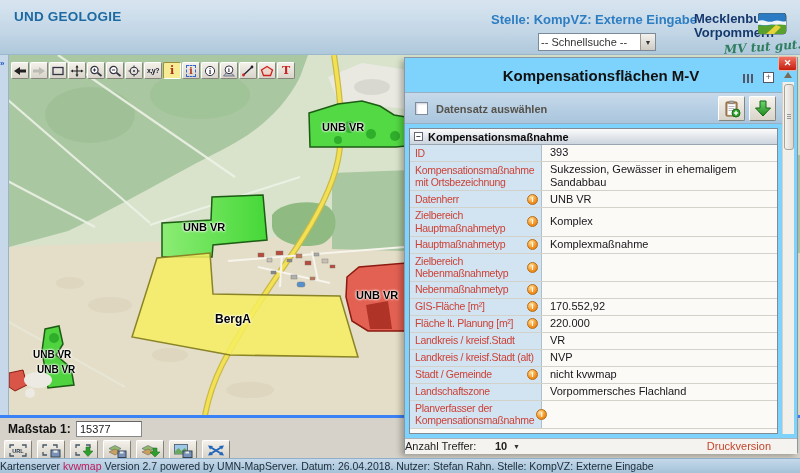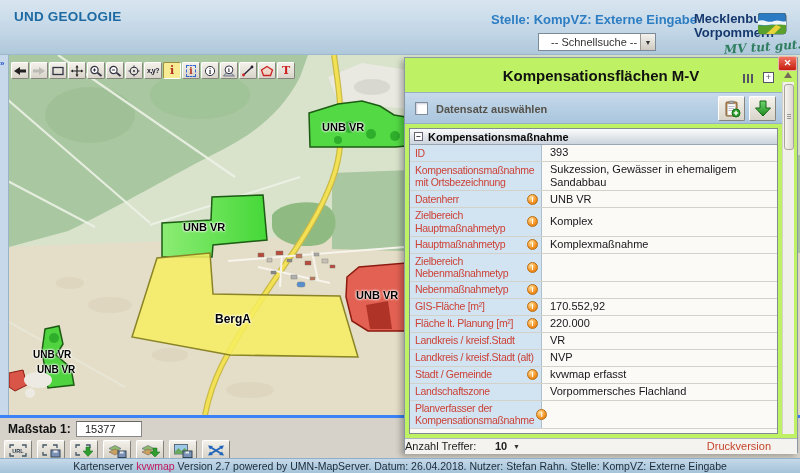--- a/index.html
+++ b/index.html
@@ -9,21 +9,21 @@
 
   
   .header{position:absolute;left:0;top:0;width:800px;height:55px;
     background:linear-gradient(#d8e5f0,#c2d6e6 60%,#aec8db);border-bottom:1px solid #9db8cc;}
   .agency{position:absolute;left:14px;top:8px;font-size:13.5px;font-weight:bold;
     color:#1d6aa3;line-height:1.3;letter-spacing:.2px;}
   .stelle{position:absolute;left:488px;top:12px;width:212px;text-align:center;
     font-size:13px;font-weight:bold;color:#2d7dc2;}
   .qsearch{position:absolute;left:538px;top:33px;width:118px;height:18px;background:#fff;
     border:1px solid #7a8a99;font-size:11px;color:#333;display:flex;align-items:center;cursor:pointer;}
-  .qsearch .txt{flex:1;padding-left:12px;white-space:nowrap;}
+  .qsearch .txt{flex:1;padding-left:2px;white-space:nowrap;}
   .qsearch .arrow{width:15px;height:100%;background:linear-gradient(#f4f2ee,#cfcbc2);
     border-left:1px solid #9a9a92;display:flex;align-items:center;justify-content:center;
     font-size:7px;color:#333;}
   .logo{position:absolute;left:694px;top:12px;width:100px;}
   .logo .l1{font-size:13px;font-weight:bold;color:#15386e;line-height:1.05;}
   .logo-gfx{position:absolute;left:64px;top:1px;}
   .slogan{position:absolute;left:30px;top:28px;font-family:"DejaVu Serif","Liberation Serif",serif;
     font-style:italic;font-weight:bold;font-size:12px;color:#2e7d5e;transform:rotate(-4deg);white-space:nowrap;}
 
   
@@ -48,35 +48,35 @@
   .glyph-i{font-family:"DejaVu Serif",serif;font-size:11px;font-weight:bold;color:#b03020;}
   .glyph-ibox{font-family:"DejaVu Serif",serif;font-size:9px;font-weight:bold;color:#b03020;
     border:1px dashed #3366cc;padding:0 2px;line-height:10px;}
   .glyph-T{font-family:"DejaVu Serif",serif;font-size:11px;font-weight:bold;color:#c22;}
 
   
   .scalebar{position:absolute;left:0;top:415px;width:800px;height:43px;
     background:#d6d2c9;border-top:3px solid #3b82f6;z-index:2;}
   .scale-label{position:absolute;left:8px;top:4px;font-size:12px;font-weight:bold;color:#111;}
   .scale-input{position:absolute;left:76px;top:3px;width:66px;height:16px;border:1px solid #888;
-    border-top-color:#666;background:#fff;font-size:11px;color:#222;padding:0 8px;
+    border-top-color:#666;background:#fff;font-size:11px;color:#222;padding:0 3px;
     font-family:"Liberation Sans",sans-serif;}
   .bbtn-row{position:absolute;left:4px;top:22px;display:flex;gap:5px;}
   .bbtn{width:28px;height:20px;background:linear-gradient(#f4f1ea,#d4d0c6);
     border:1px solid;border-color:#fff #82827a #82827a #fff;border-radius:2px;
     display:flex;align-items:center;justify-content:center;padding:0;cursor:pointer;}
 
   
   .footer{position:absolute;left:0;top:458px;width:800px;height:15px;
     background:linear-gradient(#c5d9ea,#a4c2d8);border-top:1px solid #8fb0c8;
-    font-size:10.5px;color:#1a2a38;text-align:center;line-height:14px;z-index:6;}
+    font-size:10.5px;color:#1a2a38;text-align:left;line-height:14px;z-index:6;}
   .footer .lnk{color:#c2185b;cursor:pointer;}
 
   
-  .panel{position:absolute;left:404px;top:57px;width:394px;height:396px;background:#bef264;
+  .panel{position:absolute;left:404px;top:57px;width:394px;height:396px;background:#7dd3fc;
     border:1px solid #8a98a5;box-shadow:-3px 3px 6px rgba(0,0,0,.28);z-index:5;}
   .ptitle{position:absolute;left:0;top:0;width:100%;height:34px;}
   .ptitle .t{position:absolute;left:0;top:9px;width:100%;text-align:center;
     font-size:15px;font-weight:bold;color:#111;}
   .ic-cols{position:absolute;left:338px;top:16px;display:flex;gap:2px;cursor:pointer;}
   .ic-cols i{width:2px;height:9px;background:#556;}
   .ic-expand{position:absolute;left:358px;top:14px;width:11px;height:11px;border:1px solid #556;
     font-size:9px;line-height:9px;text-align:center;color:#556;cursor:pointer;background:#fff;}
   
   .sb-up{position:absolute;left:379px;top:14px;width:0;height:0;cursor:pointer;
@@ -542,21 +542,21 @@
             <div class="lc">
               <span class="lt">Landkreis / kreisf.Stadt (alt)</span>
             </div>
             <div class="vc">NVP</div>
           </div>
           <div class="row">
             <div class="lc">
               <span class="lt">Stadt / Gemeinde</span>
               <span class="help">i</span>
             </div>
-            <div class="vc">kvwmap erfasst</div>
+            <div class="vc">nicht kvwmap</div>
           </div>
           <div class="row">
             <div class="lc">
               <span class="lt">Landschaftszone</span>
             </div>
             <div class="vc">Vorpommersches Flachland</div>
           </div>
           <div class="row">
             <div class="lc">
               <span class="lt">Planverfasser der Kompensationsmaßnahme</span>

